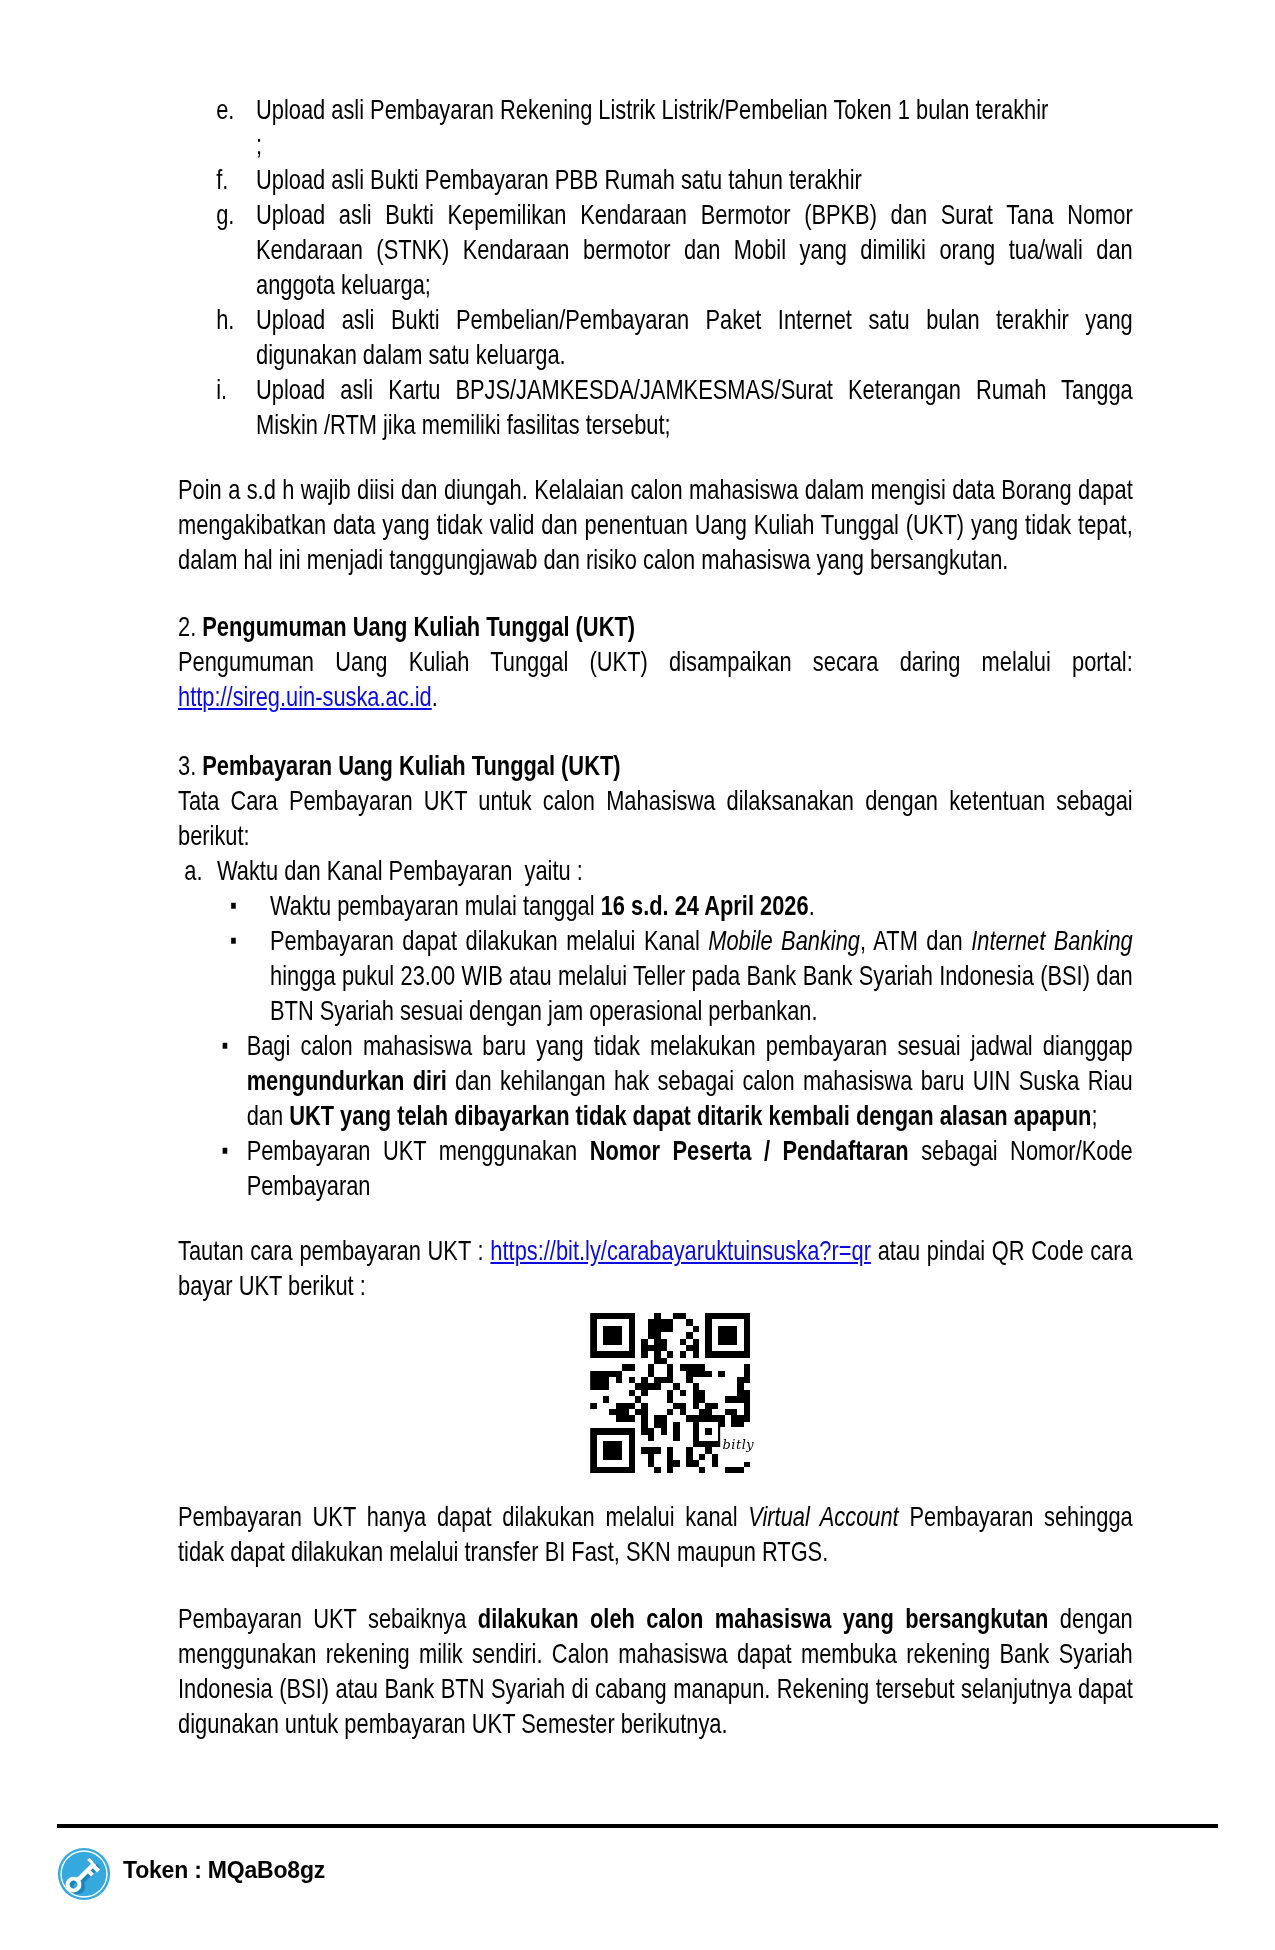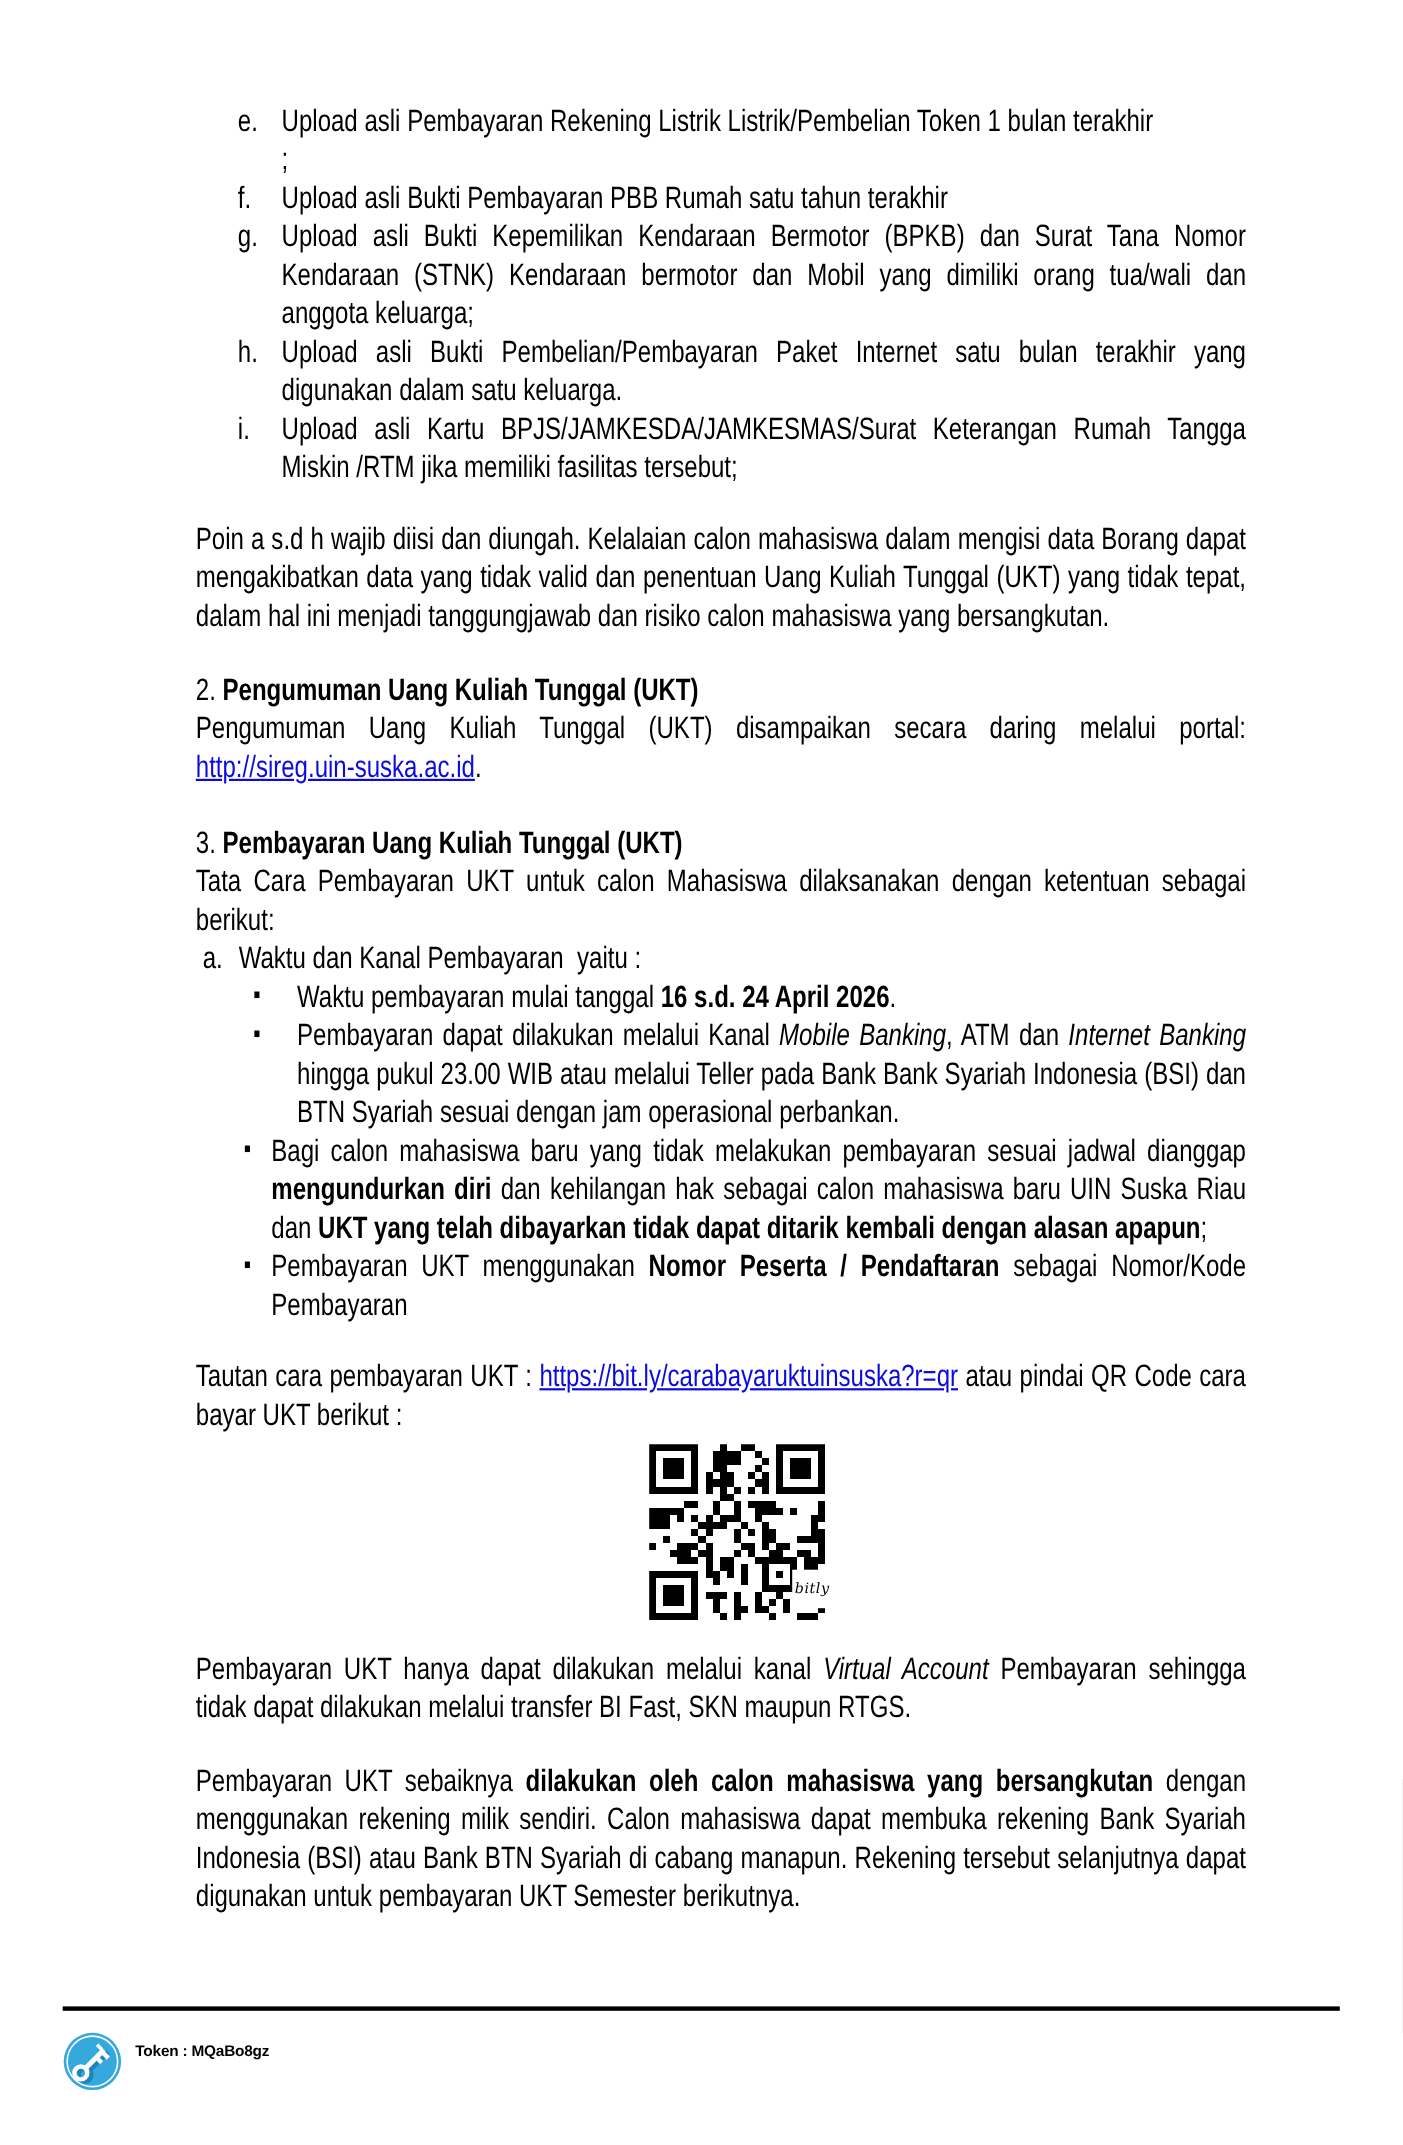--- a/index.html
+++ b/index.html
@@ -39,21 +39,21 @@
   .bitly-mark {
     position:absolute; right:-4px; bottom:23px; font-family:"DejaVu Serif", serif;
     font-style:italic; font-size:13px; letter-spacing:0.5px; background:#fff; padding-left:2px;
   }
 
   .footer-rule { position:absolute; left:57px; top:1824px; width:1161px; height:4px; background:#000; }
   .footer { position:absolute; left:57px; top:1845px; width:1180px; display:flex; align-items:flex-start; }
   .footer-logo { flex:0 0 auto; width:54px; height:54px; margin-top:2px; }
   .footer-text { margin-left:12px; font-size:17.5px; line-height:1.25; letter-spacing:-0.2px; text-align:left; }
   .footer-note { margin:2px 0 0 0; }
-  .footer-token { margin:11px 0 0 0; font-weight:bold; font-size:14px; }
+  .footer-token { margin:11px 0 0 0; font-weight:bold; font-size:23px; }
 </style>
 </head>
 <body>
 
 <div class="page">
 
   <div class="content">
 
     <div class="upload-list">
       <div class="item">

